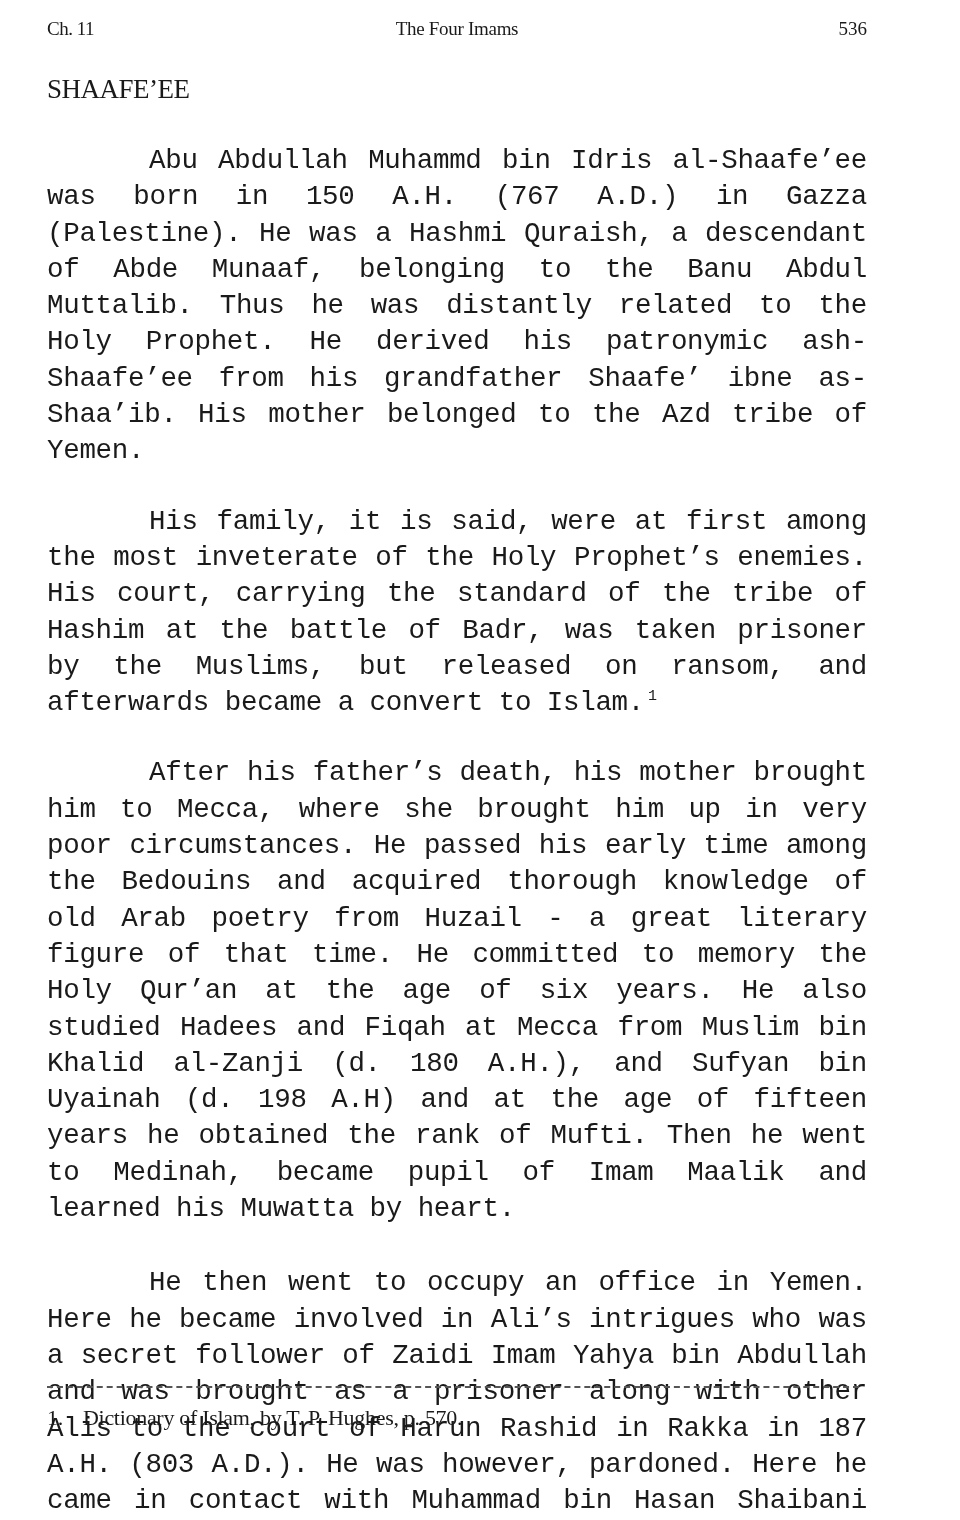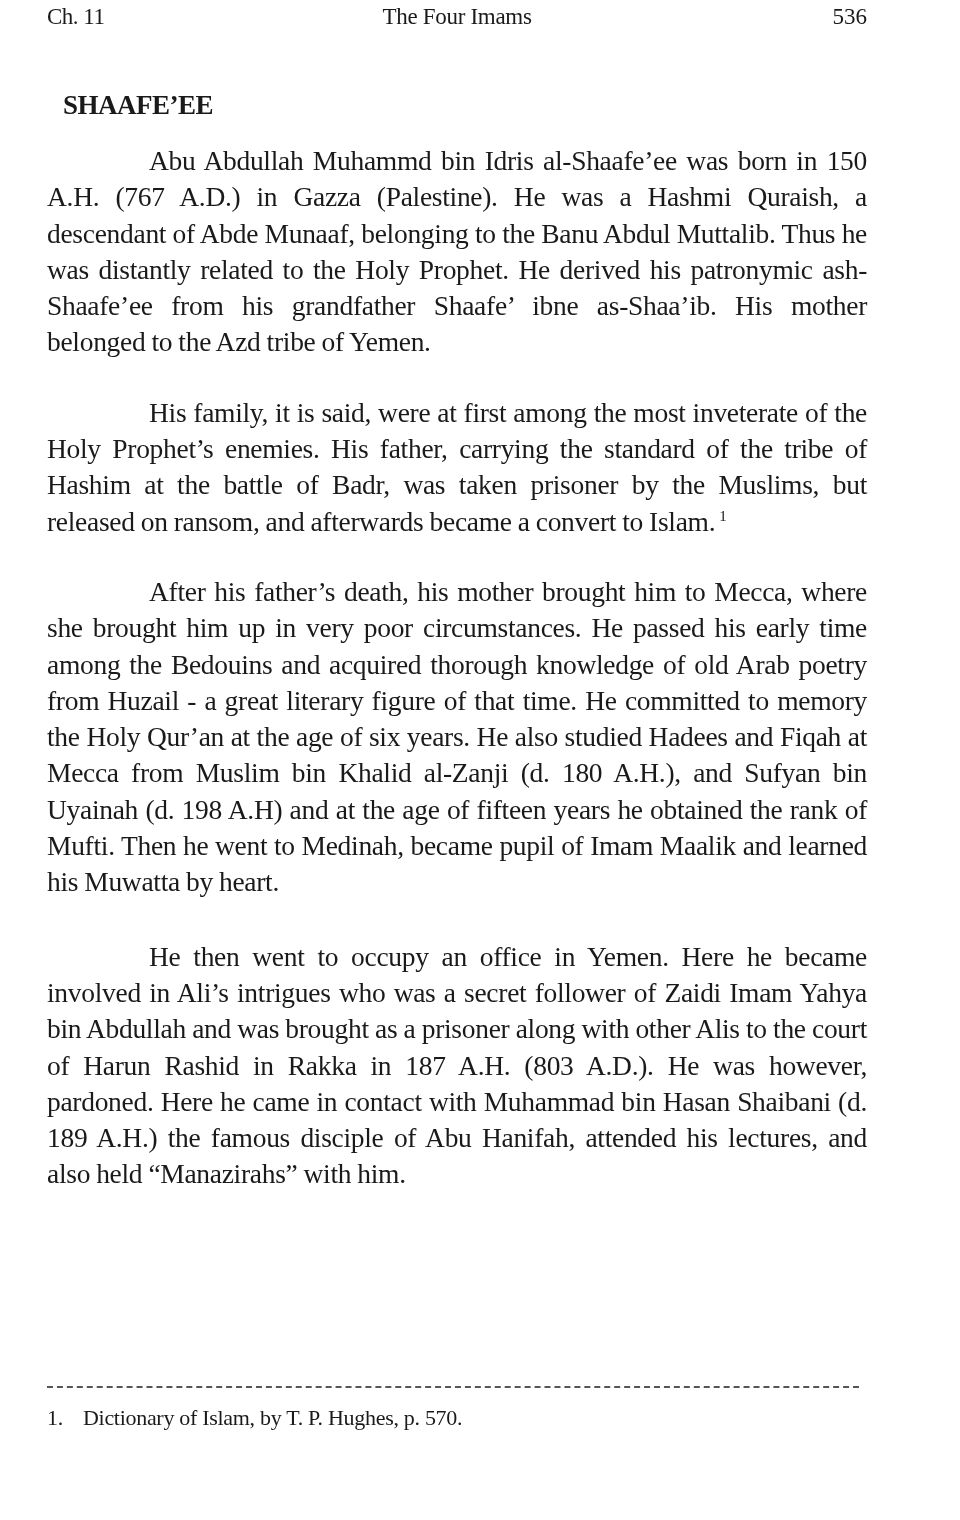--- a/index.html
+++ b/index.html
@@ -10,25 +10,25 @@
     body {
       width: 960px;
       height: 1520px;
       position: relative;
       overflow: hidden;
       font-family: "Liberation Serif", "DejaVu Serif", serif;
       color: #1a1a1a;
     }
     .running-head {
       position: absolute;
-      top: 0;
+      top: 12px;
       left: 47px;
       width: 820px;
       height: 36px;
-      font-size: 23px;
+      font-size: 19px;
       line-height: 34px;
     }
     .rh-chapter {
       position: absolute;
       left: 0;
       top: 0;
       letter-spacing: -0.5px;
     }
     .rh-title {
       position: absolute;
@@ -58,20 +58,21 @@
       width: 820px;
       font-size: 27.5px;
       line-height: 36.3px;
     }
     .para {
       margin: 0 0 34px 0;
       text-align: justify;
       text-indent: 102px;
       letter-spacing: -0.3px;
       word-spacing: -0.5px;
+      font-family: Liberation Mono, monospace;
     }
     .para:last-child { margin-bottom: 0; margin-top: 38px; }
     .fn-ref {
       font-size: 15px;
       vertical-align: super;
       line-height: 0;
       margin-left: 4px;
     }
     .footnote-rule {
       position: absolute;
@@ -96,25 +97,25 @@
   </style>
 </head>
 <body>
 
 <header class="running-head">
   <span class="rh-chapter">Ch. 11</span>
   <span class="rh-title">The Four Imams</span>
   <span class="rh-page">536</span>
 </header>
 
-<h2 class="section-heading" style="margin:16px;font-weight:bold;">SHAAFE’EE</h2>
+<h2 class="section-heading" style="margin:0;font-weight:normal;">SHAAFE’EE</h2>
 
 <main class="body-text">
   <p class="para"><span>Abu Abdullah Muhammd bin Idris al-Shaafe’ee was born in 150 A.H. (767 A.D.) in Gazza (Palestine). He was a Hashmi Quraish, a descendant of Abde Munaaf, belonging to the Banu Abdul Muttalib. Thus he was distantly related to the Holy Prophet. He derived his patronymic ash-Shaafe’ee from his grandfather Shaafe’ ibne as-Shaa’ib. His mother belonged to the Azd tribe of Yemen.</span></p>
-  <p class="para"><span>His family, it is said, were at first among the most inveterate of the Holy Prophet’s enemies. His father, carrying the standard of the tribe of Hashim at the battle of Badr, was taken prisoner by the Muslims, but released on ransom, and afterwards became a convert to Islam.</span><sup class="fn-ref">1</sup></p>
+  <p class="para"><span>His family, it is said, were at first among the most inveterate of the Holy Prophet’s enemies. His court, carrying the standard of the tribe of Hashim at the battle of Badr, was taken prisoner by the Muslims, but released on ransom, and afterwards became a convert to Islam.</span><sup class="fn-ref">1</sup></p>
   <p class="para"><span>After his father’s death, his mother brought him to Mecca, where she brought him up in very poor circumstances. He passed his early time among the Bedouins and acquired thorough knowledge of old Arab poetry from Huzail - a great literary figure of that time. He committed to memory the Holy Qur’an at the age of six years. He also studied Hadees and Fiqah at Mecca from Muslim bin Khalid al-Zanji (d. 180 A.H.), and Sufyan bin Uyainah (d. 198 A.H) and at the age of fifteen years he obtained the rank of Mufti. Then he went to Medinah, became pupil of Imam Maalik and learned his Muwatta by heart.</span></p>
   <p class="para"><span>He then went to occupy an office in Yemen. Here he became involved in Ali’s intrigues who was a secret follower of Zaidi Imam Yahya bin Abdullah and was brought as a prisoner along with other Alis to the court of Harun Rashid in Rakka in 187 A.H. (803 A.D.). He was however, pardoned. Here he came in contact with Muhammad bin Hasan Shaibani (d. 189 A.H.) the famous disciple of Abu Hanifah, attended his lectures, and also held “Manazirahs” with him.</span></p>
 </main>
 
 <div class="footnote-rule"></div>
 
 <footer class="footnote">
   <span class="fn-num">1.</span><span>Dictionary of Islam, by T. P. Hughes, p. 570.</span>
 </footer>
 

